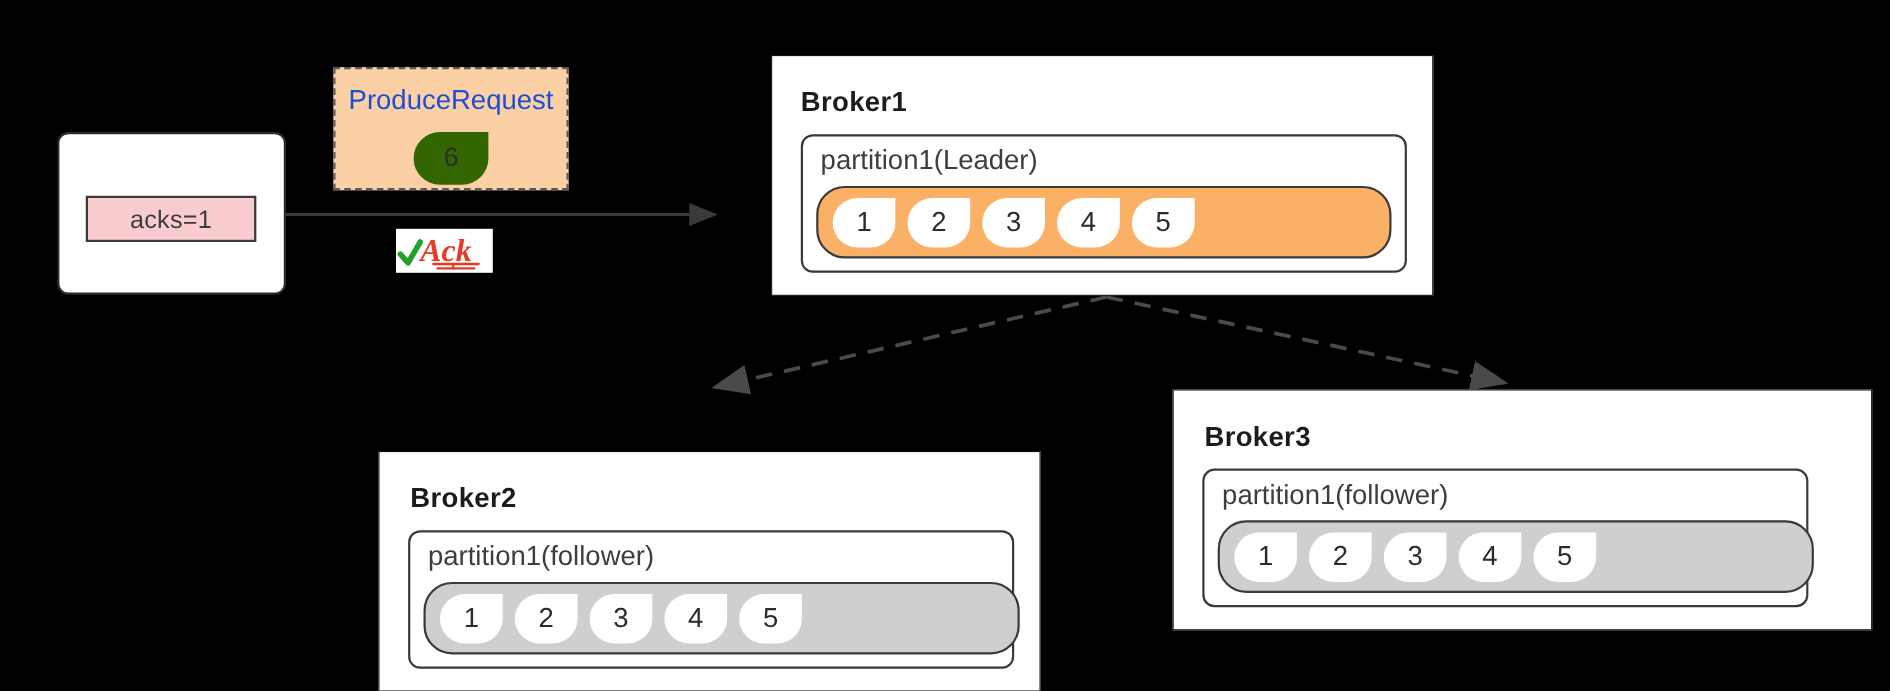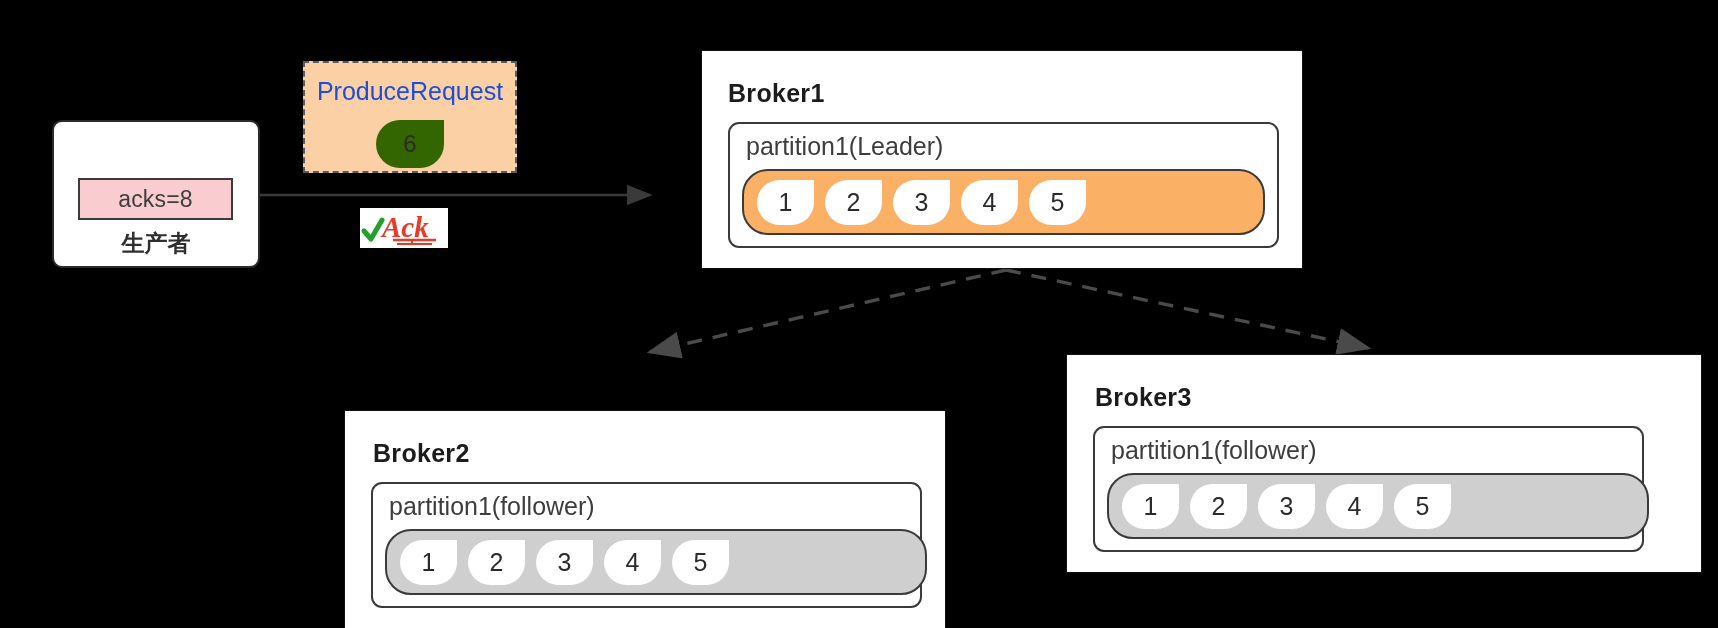--- a/index.html
+++ b/index.html
@@ -198,22 +198,21 @@
     </defs>
 
     <line x1="260" y1="195" x2="650" y2="195" stroke="#3a3a3a" stroke-width="2.6" marker-end="url(#arrowSolid)"></line>
 
     <line x1="1006" y1="270" x2="650" y2="352" stroke="#4a4a4a" stroke-width="3.4" stroke-dasharray="15 11" marker-end="url(#arrowDash)"></line>
 
     <line x1="1006" y1="270" x2="1368" y2="348" stroke="#4a4a4a" stroke-width="3.4" stroke-dasharray="15 11" marker-end="url(#arrowDash)"></line>
   </svg>
 
   <div class="producer-box"></div>
-  <div class="acks-chip">acks=8</div>
-  <div class="producer-label">生产者</div>
+  <div class="acks-chip">acks=1</div>
 
   <div class="produce-request">
     <div class="pr-title">ProduceRequest</div>
     <div class="pr-leaf">6</div>
   </div>
 
   <div class="ack-sticker">
     <svg width="86" height="38" viewBox="0 0 86 38">
       <path d="M4 22 L11 30 L22 11" stroke="#22a02a" stroke-width="5" fill="none" stroke-linecap="round" stroke-linejoin="round"></path>
       <text x="22" y="28" font-family="Liberation Serif, serif" font-size="29" font-weight="bold" font-style="italic" fill="#e83a26">Ack</text>

